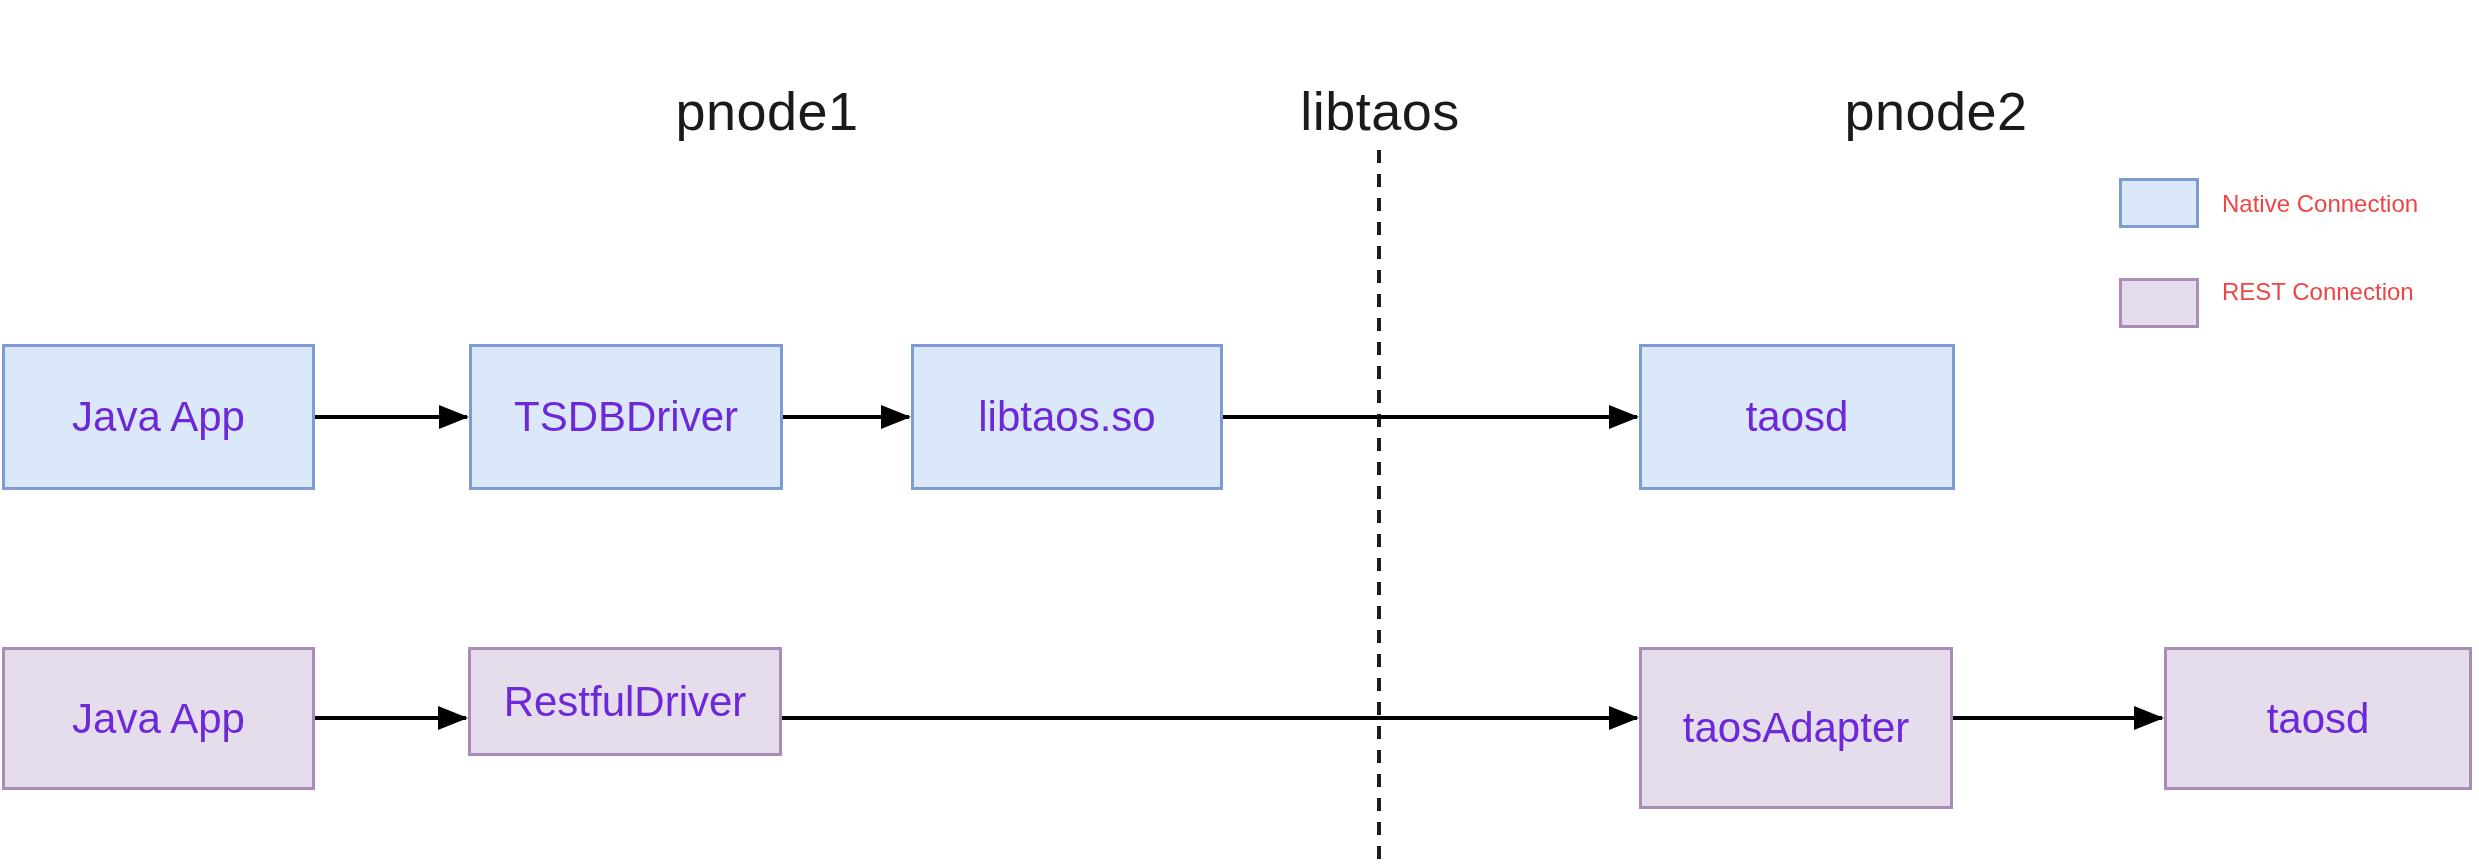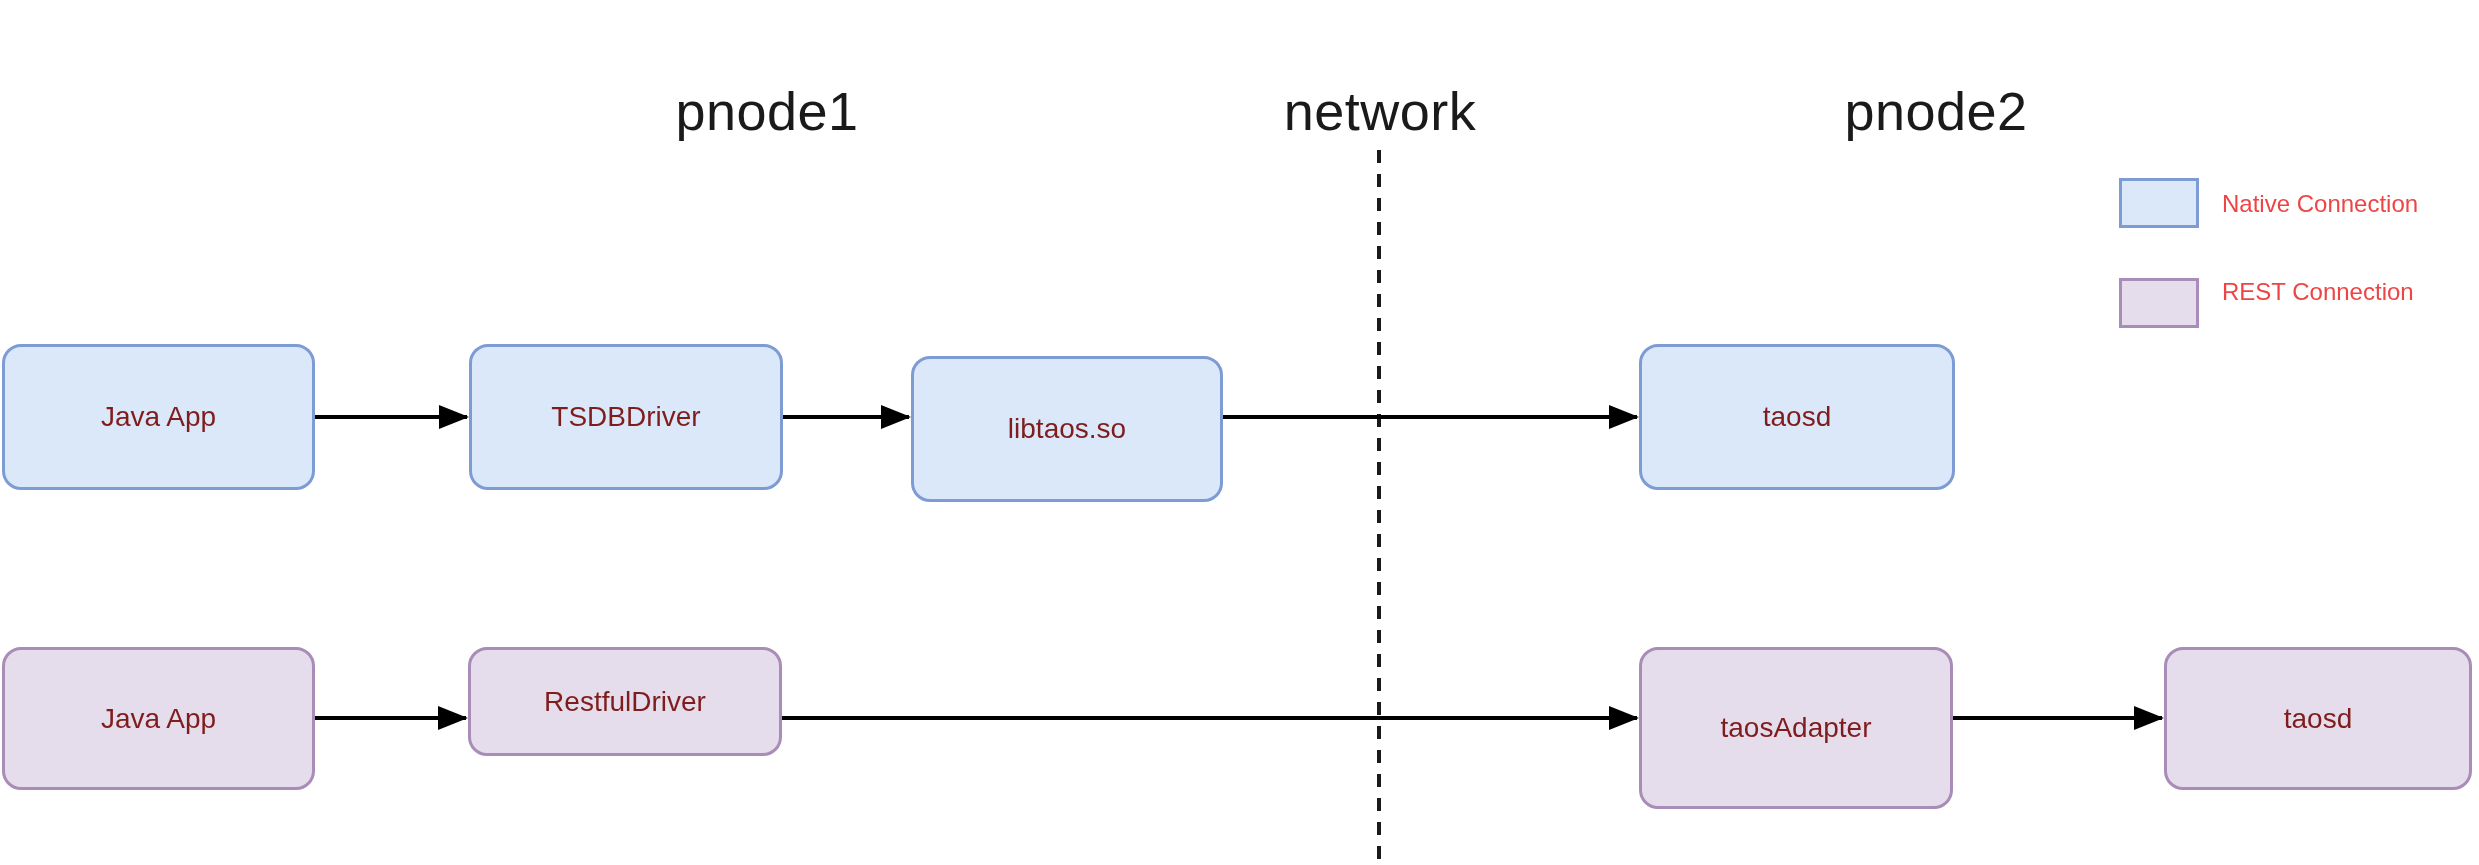--- a/index.html
+++ b/index.html
@@ -29,24 +29,23 @@
     position: absolute;
     width: 4px;
     background: repeating-linear-gradient(to bottom, #1a1a1a 0 13px, transparent 13px 24px);
   }
   .node {
     position: absolute;
     box-sizing: border-box;
     display: flex;
     align-items: center;
     justify-content: center;
-    font-size: 28px;
-    color: #7f1d1d;
+    font-size: 42px;
+    color: #6d28d9;
     white-space: nowrap;
-    border-radius: 19px;
   }
   .node.native {
     background: var(--native_fill, #dbe8fa);
     border: 3px solid var(--native_stroke, #7e9cd4);
   }
   .node.rest {
     background: var(--rest_fill, #e5dcec);
     border: 3px solid var(--rest_stroke, #a98cb7);
   }
   .arrow {
@@ -86,39 +85,39 @@
     white-space: nowrap;
     transform: translateY(-50%);
   }
 </style>
 </head>
 <body>
 
 <div class="stage">
 
   <div class="col-header" style="left:767px; top:80px;">pnode1</div>
-  <div class="col-header" style="left:1380px; top:80px;">network</div>
+  <div class="col-header" style="left:1380px; top:80px;">libtaos</div>
   <div class="col-header" style="left:1936px; top:80px;">pnode2</div>
 
   <div class="net-divider" style="left:1377px; top:150px; height:715px;"></div>
 
   <div class="legend-swatch native" style="left:2119px; top:178px;"></div>
   <div class="legend-label" style="left:2222px; top:204px;">Native Connection</div>
   <div class="legend-swatch rest" style="left:2119px; top:278px;"></div>
   <div class="legend-label" style="left:2222px; top:292px;">REST Connection</div>
 
   <div class="node native" style="left:2px; top:344px; width:313px; height:146px;">Java App</div>
   <div class="arrow" style="left:315px; top:415px; width:152px;">
     <span class="head"></span>
   </div>
   <div class="node native" style="left:469px; top:344px; width:314px; height:146px;text-align:center;">TSDBDriver</div>
   <div class="arrow" style="left:783px; top:415px; width:126px;">
     <span class="head"></span>
   </div>
-  <div class="node native" style="left:911px; top:344px; width:312px; height:146px;margin-top:12px;">libtaos.so</div>
+  <div class="node native" style="left:911px; top:344px; width:312px; height:146px;">libtaos.so</div>
   <div class="arrow" style="left:1223px; top:415px; width:414px;">
     <span class="head"></span>
   </div>
   <div class="node native" style="left:1639px; top:344px; width:316px; height:146px;">taosd</div>
 
   <div class="node rest" style="left:2px; top:647px; width:313px; height:143px;">Java App</div>
   <div class="arrow" style="left:315px; top:716px; width:151px;">
     <span class="head"></span>
   </div>
   <div class="node rest" style="left:468px; top:647px; width:314px; height:109px;">RestfulDriver</div>

